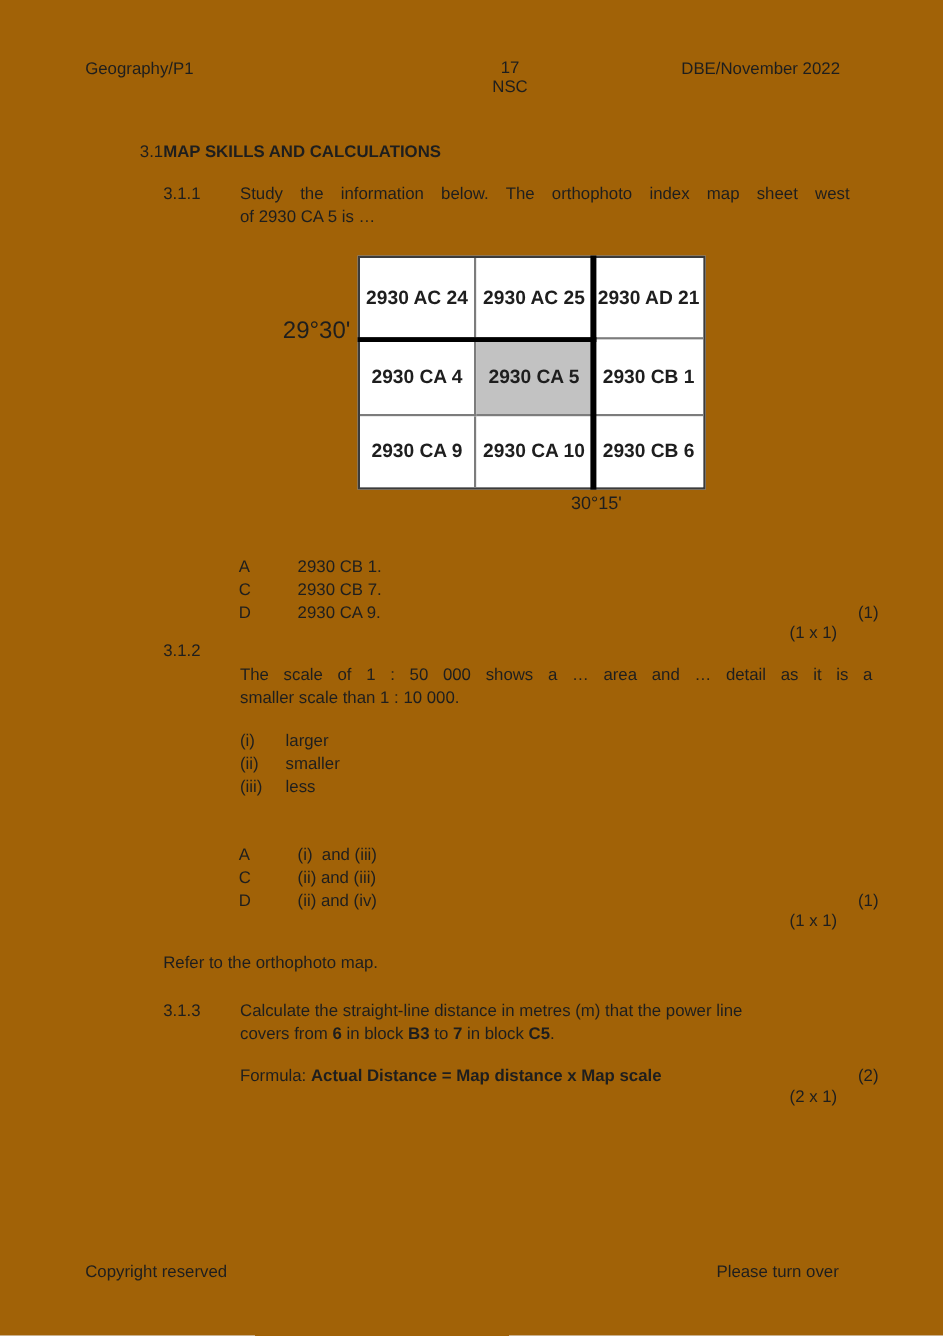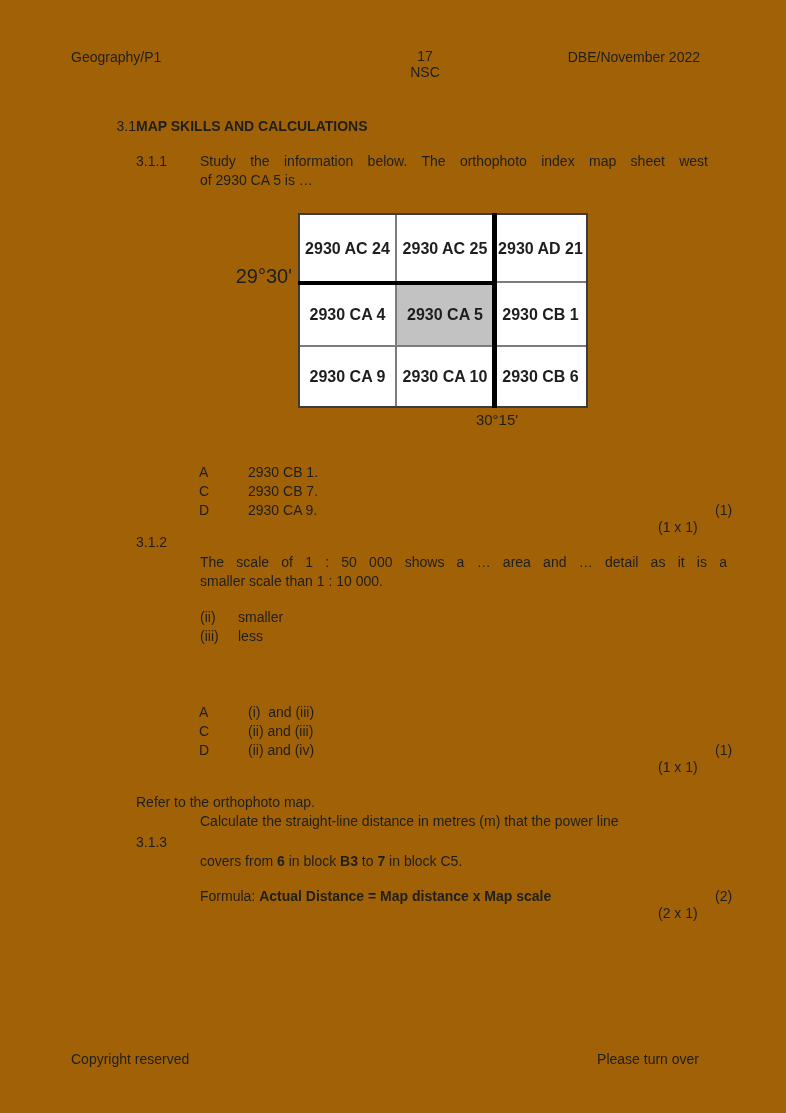--- a/index.html
+++ b/index.html
@@ -111,20 +111,23 @@
       <span class="marks2">(1)</span>
     </div>
   </div>
 
   <div class="abs qnum" style="top:533px">3.1.2</div>
   <div class="abs qbody jline" style="top:553px;width:527px">The scale of 1 : 50 000 shows a … area and … detail as it is a</div>
   <div class="abs qbody" style="top:572px">smaller scale than 1 : 10 000.</div>
 
   <div class="abs full" style="top:608px">
     <div class="roman-row">
+      <span class="roman-num">(i)</span><span>larger</span>
+    </div>
+    <div class="roman-row">
       <span class="roman-num">(ii)</span><span>smaller</span>
     </div>
     <div class="roman-row">
       <span class="roman-num">(iii)</span><span>less</span>
     </div>
   </div>
 
   <div class="abs full" style="top:703px">
     <div class="opt-row">
       <span class="opt-letter">A</span><span class="pre">(i)  and (iii)</span>
@@ -135,22 +138,22 @@
     <div class="opt-row">
       <span class="opt-letter">D</span><span class="pre">(ii) and (iv)</span>
       <span class="marks1">(1 x 1)</span>
       <span class="marks2">(1)</span>
     </div>
   </div>
 
   <div class="abs" style="left:136px;top:793px">Refer to the orthophoto map.</div>
 
   <div class="abs qnum" style="top:833px">3.1.3</div>
-  <div class="abs qbody" style="top:812px">Calculate the straight-line distance in metres (m) that the power line</div>
-  <div class="abs qbody" style="top:852px"><span>covers from </span><span style="font-weight: bold;">6</span><span> in block </span><span style="font-weight: bold; margin-top: 36px;">B3</span><span> to </span><span style="font-weight: bold;">7</span><span> in block </span><span style="font-weight: normal; margin-top: 36px;">C5</span><span>.</span></div>
+  <div class="abs qbody" style="top:833px">Calculate the straight-line distance in metres (m) that the power line</div>
+  <div class="abs qbody" style="top:852px"><span>covers from </span><span style="font-weight: bold;">6</span><span> in block </span><span style="font-weight: bold; margin-top: 36px;">B3</span><span> to </span><span style="font-weight: bold;">7</span><span> in block </span><span style="font-weight: bold; margin-top: 36px;">C5</span><span>.</span></div>
 
   <div class="abs full rel" style="top:887px">
     <span class="abs" style="left:200px"><span>Formula: </span><span style="font-weight: bold;">Actual Distance = Map distance x Map scale</span></span>
     <span class="marks1">(2 x 1)</span>
     <span class="marks2">(2)</span>
   </div>
 
   <span class="abs ftr-left">Copyright reserved</span>
   <span class="abs ftr-right">Please turn over</span>
 

